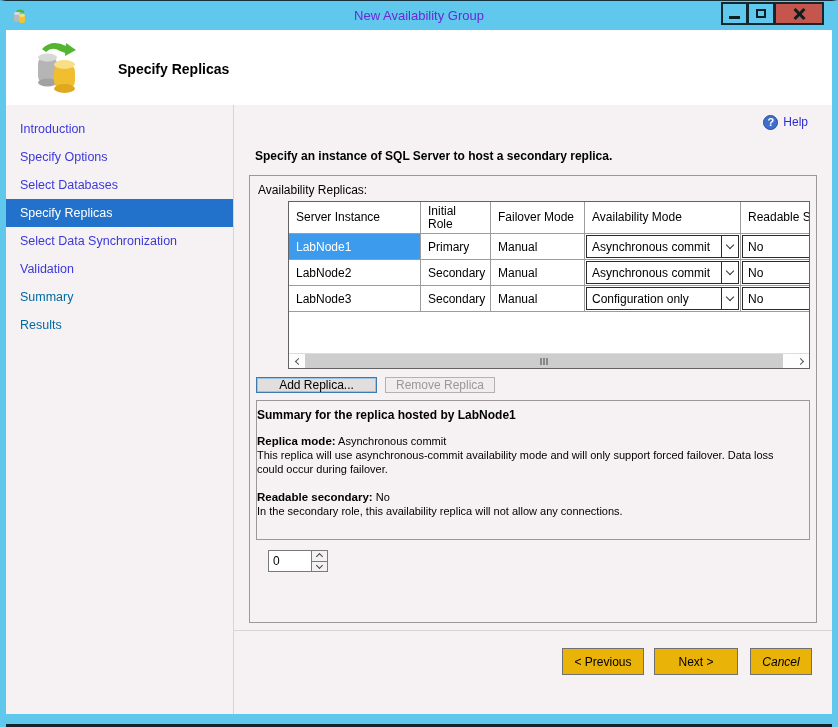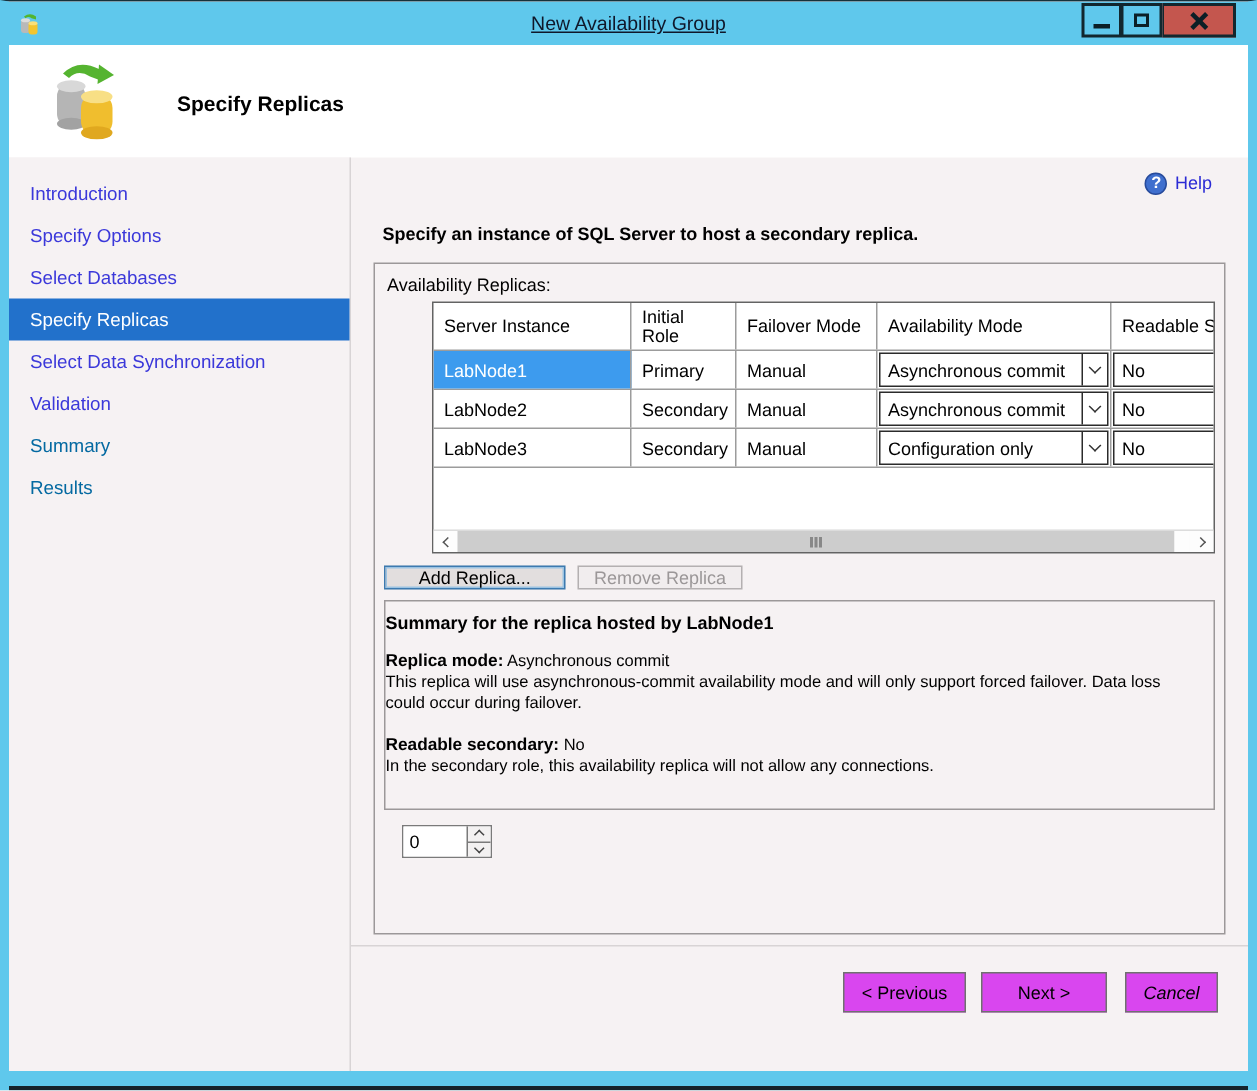--- a/index.html
+++ b/index.html
@@ -6,21 +6,21 @@
   html,body { width:838px; height:727px; }
   body { font-family:"Liberation Sans","DejaVu Sans",sans-serif; font-size:12px; color:#000; }
 
   .window { width:838px; height:727px; position:relative; background:#f6f2f3;
             border-left:6px solid #5fc8ec; border-right:6px solid #5fc8ec;
             border-top:1px solid #16313c; border-bottom:0; overflow:hidden; }
 
   
   .titlebar { height:29px; background:#5fc8ec; position:relative; display:flex; align-items:center; }
   .titlebar-icon { width:16px; height:16px; margin-left:6px; }
-  .title-text { position:absolute; left:0; right:0; text-align:center; font-size:13px; color:#0f172a;text-decoration:underline; }
+  .title-text { position:absolute; left:0; right:0; text-align:center; font-size:13px; color:#6d28d9; }
   .win-controls { position:absolute; right:8px; top:1px; display:flex; z-index:2; }
   .win-btn { height:23px; border:2px solid #12272e; border-left-width:1px; display:flex;
              align-items:center; justify-content:center; cursor:default; }
   .win-btn:first-child { border-left-width:2px; }
   .btn-min,.btn-max { width:27px; background:#5fc8ec; }
   .btn-close { width:49px; background:#c4564e; }
   .glyph-min { width:11px; height:3px; background:#0b1f26; margin-top:8px; }
   .glyph-max { width:10px; height:9px; border:2px solid #0b1f26; background:transparent; }
   .glyph-close { position:relative; width:12px; height:12px; }
   .glyph-close:before,.glyph-close:after { content:""; position:absolute; left:5px; top:-1px;
@@ -111,21 +111,21 @@
   .spin-btns { width:17px; border-left:1px solid #7a7a7a; display:flex; flex-direction:column; }
   .spin-up,.spin-down { flex:1; display:flex; align-items:center; justify-content:center;
                         background:#f3f1f1; cursor:pointer; }
   .spin-up { border-bottom:1px solid #7a7a7a; }
   .chev-up { width:5px; height:5px; border-left:1.5px solid #444; border-bottom:1.5px solid #444; transform:rotate(135deg); margin-top:2px; }
   .chev-dn { width:5px; height:5px; border-left:1.5px solid #444; border-bottom:1.5px solid #444; transform:rotate(-45deg); margin-top:-2px; }
 
   .footer { border-top:1px solid #d8d4d5; margin-top:7px; flex:1;
             display:flex; justify-content:flex-end; align-items:flex-start;
             padding-top:17px; padding-right:20px; }
-  .f-btn { height:27px; background:#d946ef; border:1px solid #707070; font-size:12px;
+  .f-btn { height:27px; background:#eab308; border:1px solid #707070; font-size:12px;
            display:flex; align-items:center; justify-content:center; cursor:pointer; }
   .f-prev { width:82px; } .f-next { width:84px; margin-left:10px; } .f-cancel { width:62px; margin-left:12px;font-style:italic; }
 
   .bottom-strip { height:13px; background:#5fc8ec; border-bottom:3px solid #15232b; }
 </style>
 </head>
 <body>
 
 <div class="window">
 

